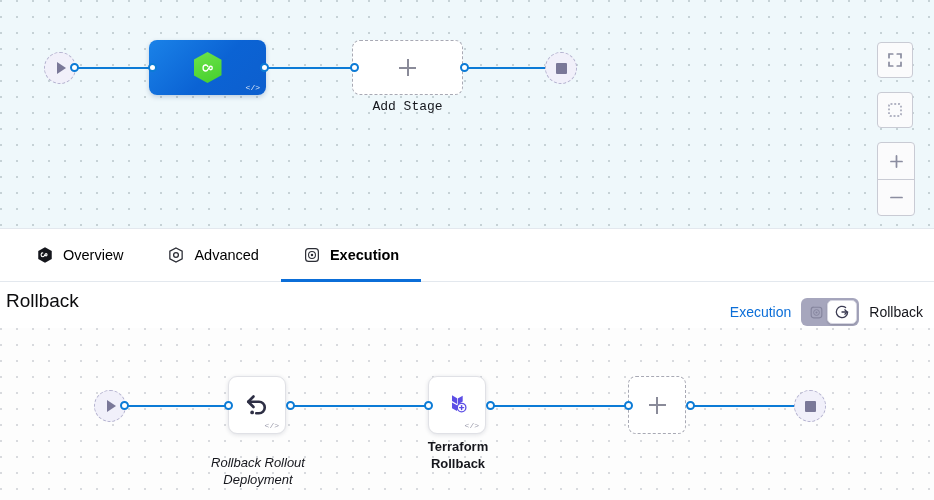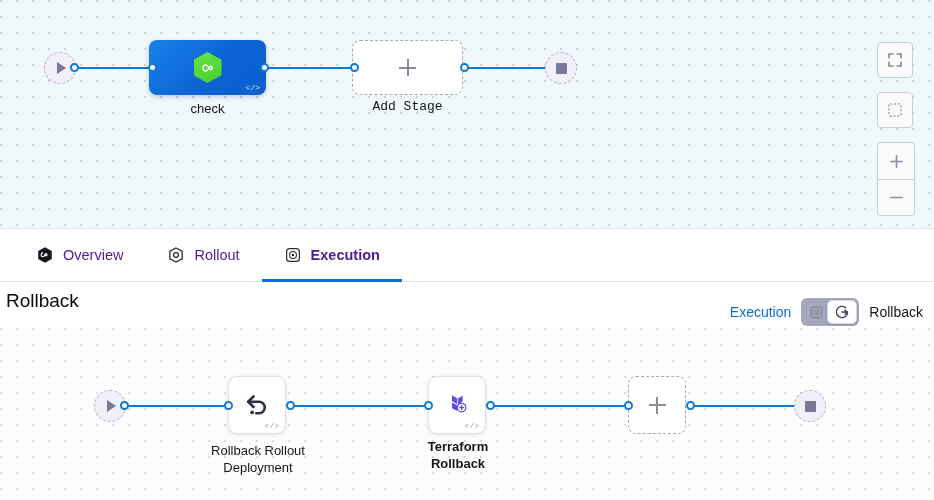--- a/index.html
+++ b/index.html
@@ -94,21 +94,21 @@
   .ctrl-group .ctrl-btn + .ctrl-btn { border-top: 1px solid #c9cbd4; }
 
   
   .tabbar {
     position: absolute; left: 0; top: 228px; width: 934px; height: 54px;
     background: #ffffff; border-top: 1px solid #e3e8ee; border-bottom: 1px solid #e3e8ee;
     display: flex; align-items: stretch; padding-left: 14px; z-index: 5;
   }
   .tab {
     display: flex; align-items: center; gap: 9px; padding: 0 22px;
-    font-size: 14.5px; color: #4c1d95; cursor: pointer; position: relative;
+    font-size: 14.5px; color: #000000; cursor: pointer; position: relative;
   }
   .tab.active { font-weight: 700; }
   .tab.active:after {
     content: ""; position: absolute; left: 0; right: 0; bottom: -1px;
     height: 3px; background: #0b6ed8;
   }
   .tab-icon { width: 18px; height: 18px; display: block; flex: 0 0 18px; }
 
   
   .rollback-panel {
@@ -176,21 +176,20 @@
 
     <div class="stage-node" style="left:149px; top:40px;">
       <div class="harness-hex">
         <svg width="16" height="16" viewBox="0 0 24 24">
           <path d="M8.6 7.5c-2.3 0-4 1.9-4 4.4s1.7 4.6 4 4.6c1.6 0 2.6-1 3.4-2.3l2-3.2c.7-1.1 1.3-1.6 2.2-1.6 1.3 0 2.2 1.1 2.2 2.6s-.9 2.6-2.2 2.6c-.8 0-1.4-.4-2-1.3" fill="none" stroke="#ffffff" stroke-width="2" stroke-linecap="round"></path>
           <path d="M8.6 7.5c1.6 0 2.6 1 3.4 2.3" fill="none" stroke="#ffffff" stroke-width="2" stroke-linecap="round"></path>
         </svg>
       </div>
       <span class="code-tag">&lt;/&gt;</span>
     </div>
-    <div class="node-label" style="left:149px; top:100px; width:117px;">check</div>
 
     <div class="add-node" style="left:352px; top:40px; width:111px; height:55px;">
       <div class="plus-glyph"></div>
     </div>
     <div class="node-label" style="left:352px; top:98px; width:111px;font-family:Liberation Mono, monospace;">Add Stage</div>
 
     <div class="terminal" style="left:545px; top:52px;">
       <div class="stop-sq"></div>
     </div>
 
@@ -240,21 +239,21 @@
       <span>Overview</span>
     </div>
 
     <div class="tab">
       <span class="tab-icon">
         <svg width="18" height="18" viewBox="0 0 24 24">
           <path d="M12 2.6 20.2 7v10L12 21.4 3.8 17V7z" fill="none" stroke="#2b2d35" stroke-width="1.7"></path>
           <circle cx="12" cy="12" r="3.2" fill="none" stroke="#2b2d35" stroke-width="1.7"></circle>
         </svg>
       </span>
-      <span>Rollout</span>
+      <span>Advanced</span>
     </div>
 
 
     <div class="tab active">
       <span class="tab-icon">
         <svg width="18" height="18" viewBox="0 0 24 24">
           <rect x="3.5" y="3.5" width="17" height="17" rx="4" fill="none" stroke="#2b2d35" stroke-width="1.6"></rect>
           <circle cx="12" cy="12" r="4.6" fill="none" stroke="#2b2d35" stroke-width="1.4"></circle>
           <circle cx="12" cy="12" r="1.7" fill="#2b2d35"></circle>
         </svg>
@@ -309,21 +308,21 @@
       </div>
 
       <div class="step-node" style="left:228px; top:48px;">
         <svg width="30" height="30" viewBox="0 0 24 24">
           <path d="M9.2 5.2 5 9.4l4.2 4.2" fill="none" stroke="#2e2f45" stroke-width="2.1" stroke-linecap="round" stroke-linejoin="round"></path>
           <path d="M5 9.4h8.6a4.6 4.6 0 0 1 0 9.2h-2.2" fill="none" stroke="#2e2f45" stroke-width="2.1" stroke-linecap="round"></path>
           <circle cx="8.1" cy="17.9" r="1.5" fill="#2e2f45"></circle>
         </svg>
         <span class="code-tag dark">&lt;/&gt;</span>
       </div>
-      <div class="node-label" style="left:188px; top:114px; width:140px;">Rollback Rollout
+      <div class="node-label" style="left:188px; top:126px; width:140px;font-style:italic;">Rollback Rollout
 Deployment</div>
 
       <div class="step-node" style="left:428px; top:48px;">
         <svg width="32" height="32" viewBox="0 0 32 32">
           <g fill="#5c4ee5">
             <path d="M11.0 6.3 16.0 9.2v5.8l-5.0-2.9z"></path>
             <path d="M16.7 9.6 21.7 6.7v5.8l-5.0 2.9z"></path>
             <path d="M11.0 13.4 16.0 16.3v5.8l-5.0-2.9z"></path>
           </g>
           <circle cx="20.6" cy="18.6" r="4.3" fill="#ffffff" stroke="#5c4ee5" stroke-width="1.3"></circle>

